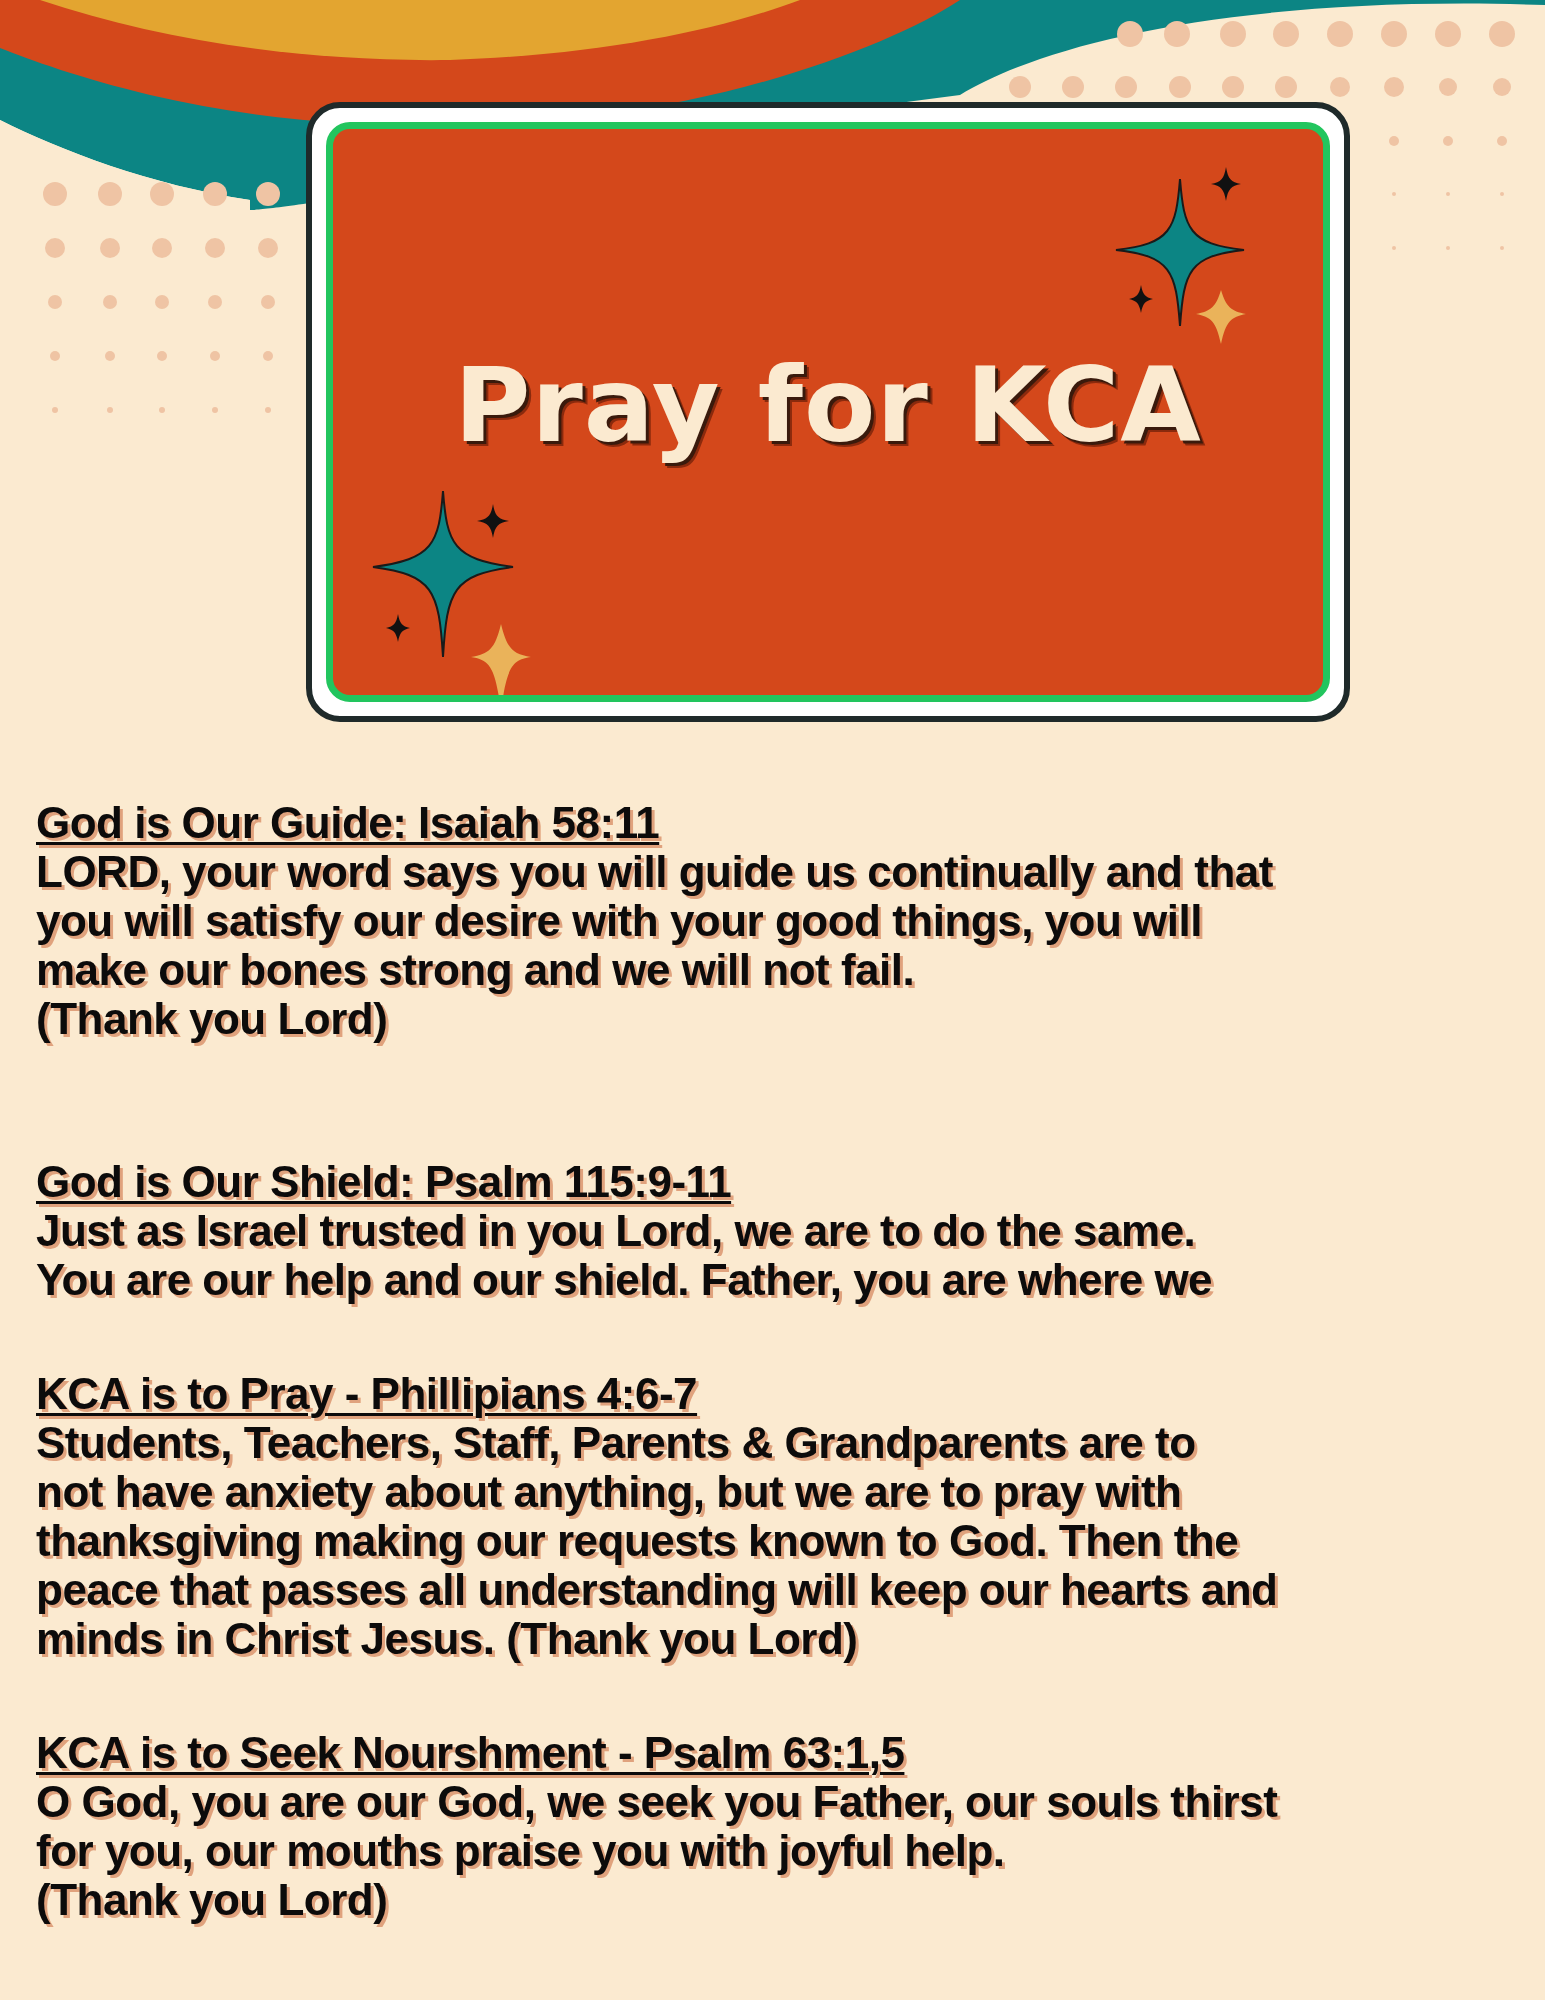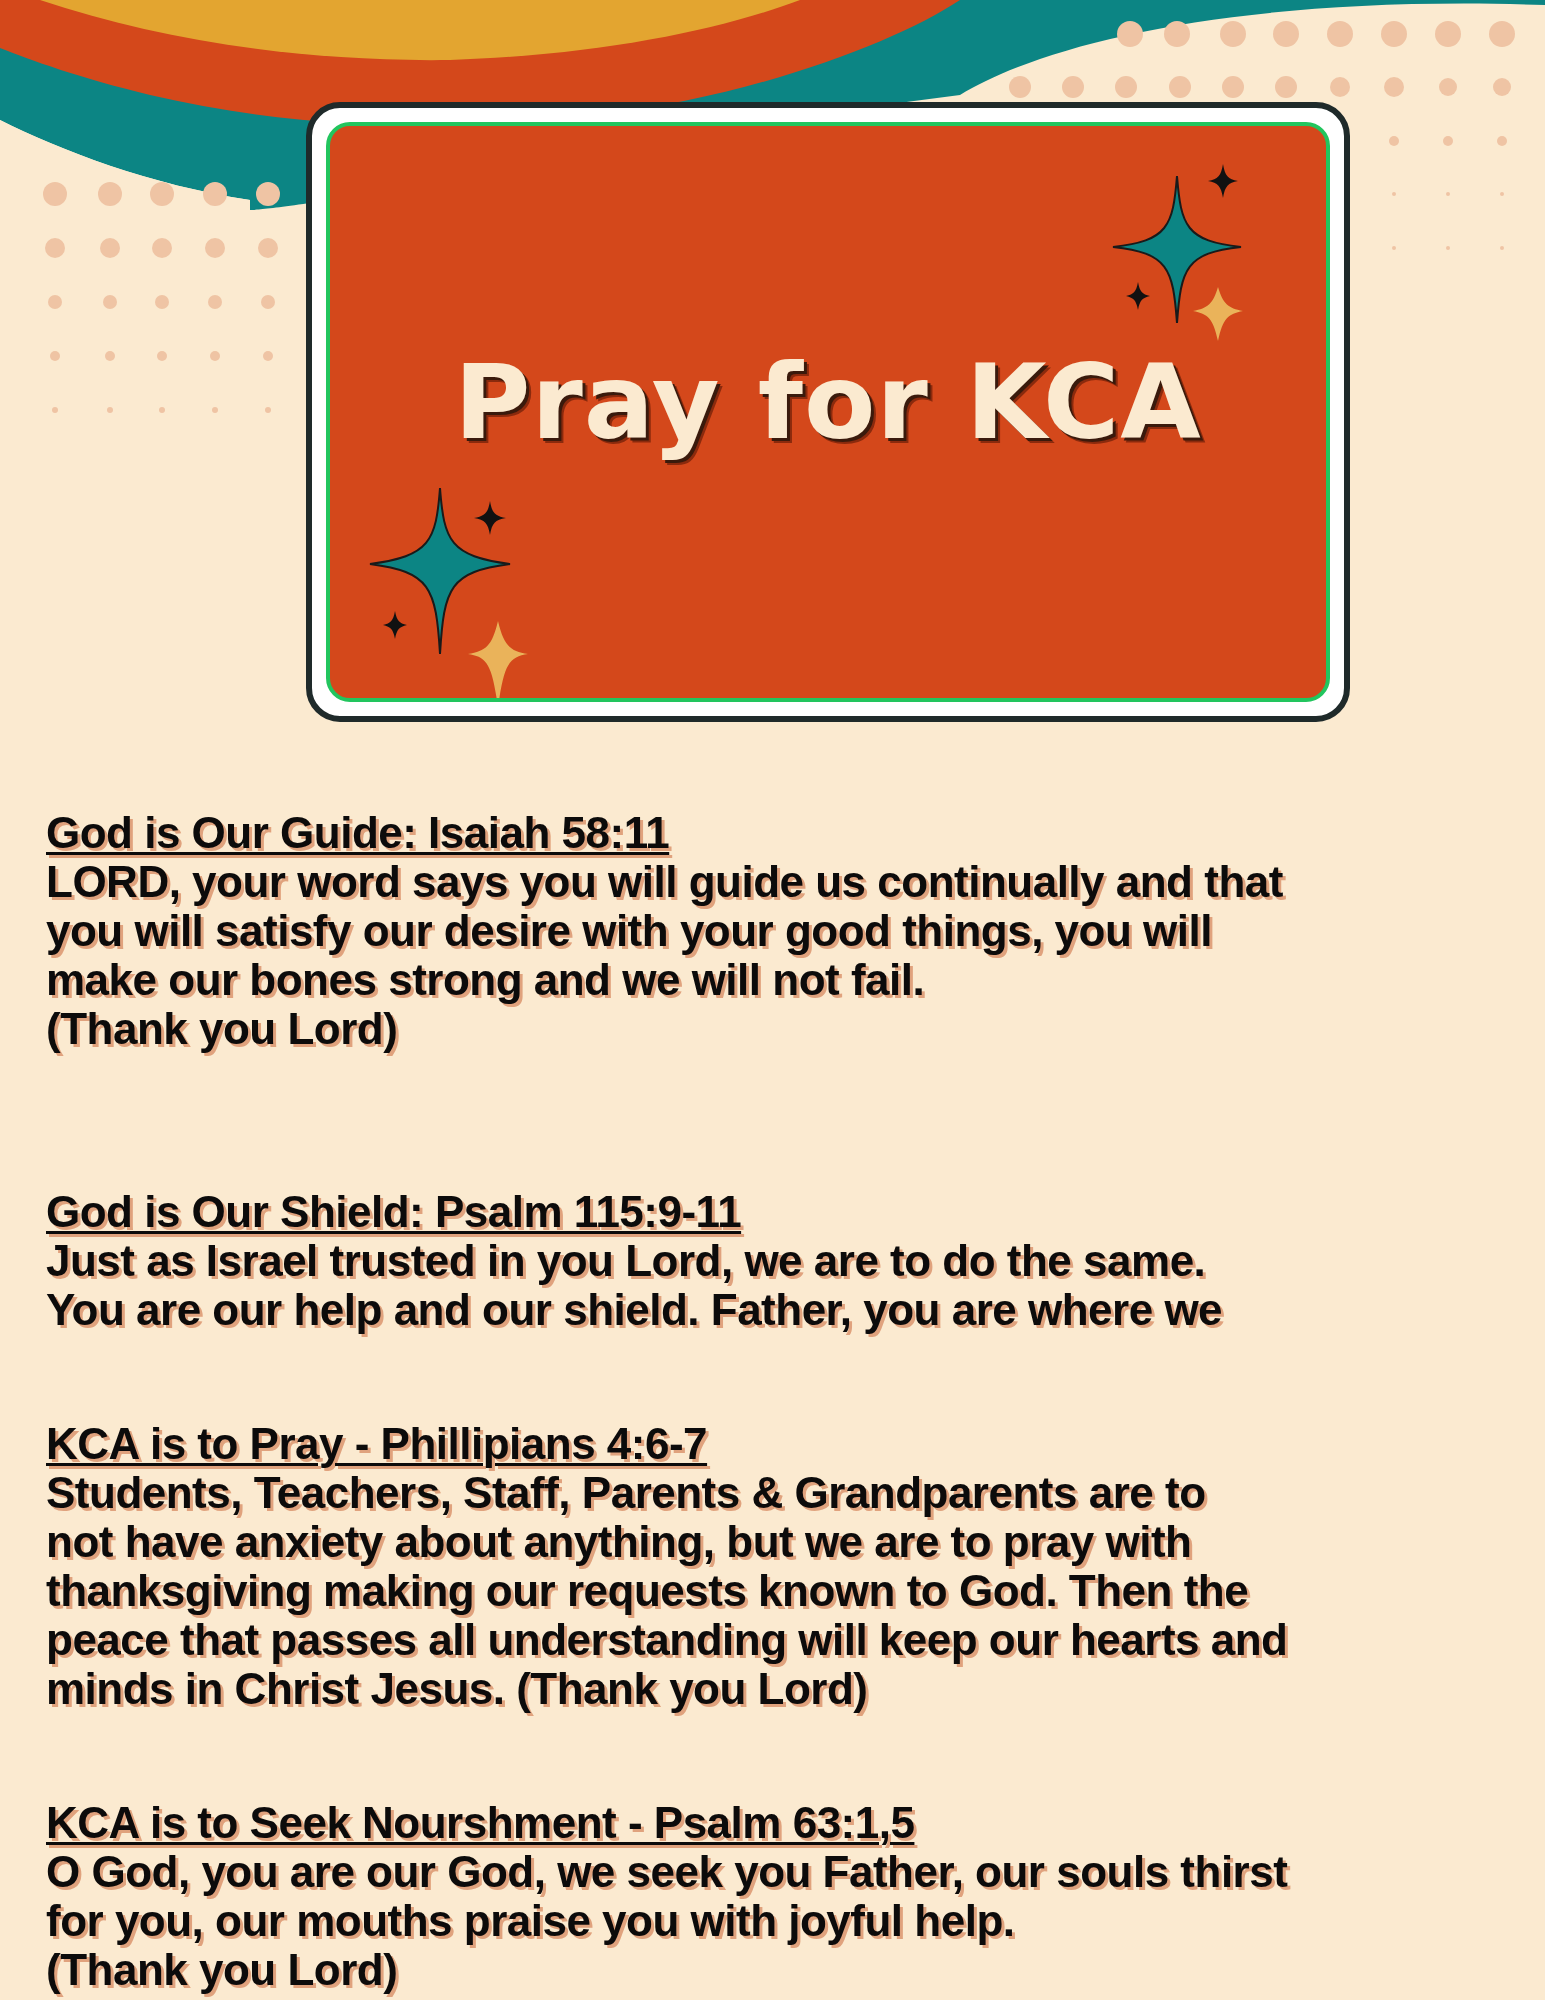--- a/index.html
+++ b/index.html
@@ -9,38 +9,38 @@
     font-family: "Liberation Sans", "DejaVu Sans", sans-serif;
   }
   .bg-art { position: absolute; left: 0; top: 0; width: 1545px; height: 800px; }
   .banner {
     position: absolute; left: 306px; top: 102px; width: 1044px; height: 620px;
     background: #ffffff; border: 6px solid #1f2a2a; border-radius: 34px;
     box-sizing: border-box;
   }
   .banner-inner {
     position: absolute; left: 14px; top: 14px; right: 14px; bottom: 14px;
-    background: #d4481b; border: 4px solid #22c55e; border-radius: 24px;
+    background: #d4481b; border: 7px solid #22c55e; border-radius: 24px;
     overflow: hidden; box-sizing: border-box;
   }
   .banner-inner svg { position: absolute; left: 0; top: 0; }
   .banner-title {
     position: absolute; left: 0; right: 0; top: 215px; text-align: center;
     font-family: "DejaVu Sans", sans-serif; font-weight: bold;
     font-size: 104px; letter-spacing: 1px; color: #fbead0;
     text-shadow: 3px 3px 0 #3a1a0c, 5px 5px 0 #8a2a0d;
   }
   .content {
     position: absolute; left: 28px; top: 790px; width: 1500px;
     color: #0c0b0b;
     font-family: "Liberation Sans", sans-serif; font-weight: bold;
     font-size: 44px; line-height: 49px; letter-spacing: -0.5px;
     text-shadow: 3px 3px 0 #e0a27d;
   }
-  .section { margin: 18px; }
+  .section { margin: 8px; }
   .section h2 {
     margin: 0; font-size: 44px; line-height: 49px; font-weight: bold;
     text-decoration: underline; text-decoration-thickness: 3px; text-underline-offset: 4px;
   }
   .section p { margin: 0; }
   .gap-lg { height: 98px; }
   .gap-md { height: 49px; }
 </style>
 </head>
 <body>

